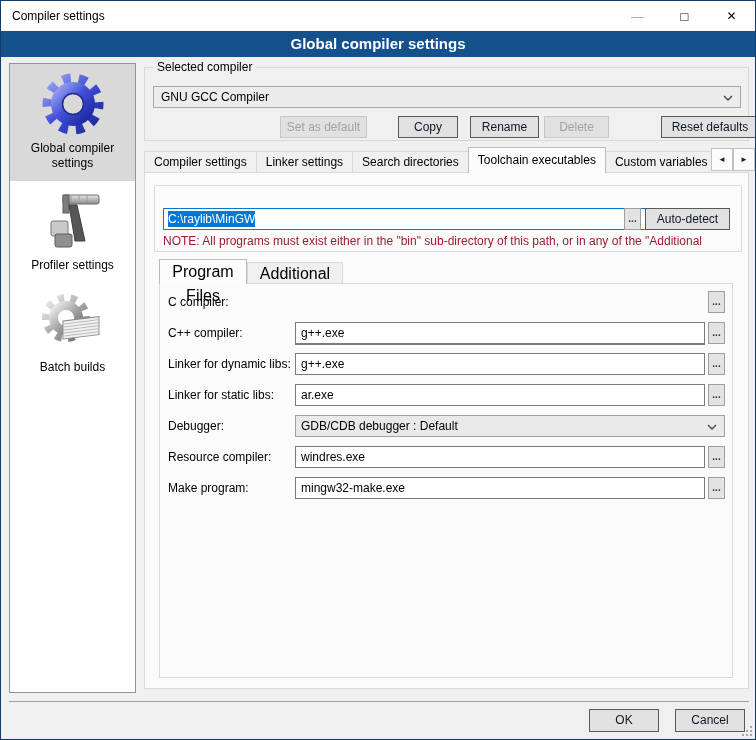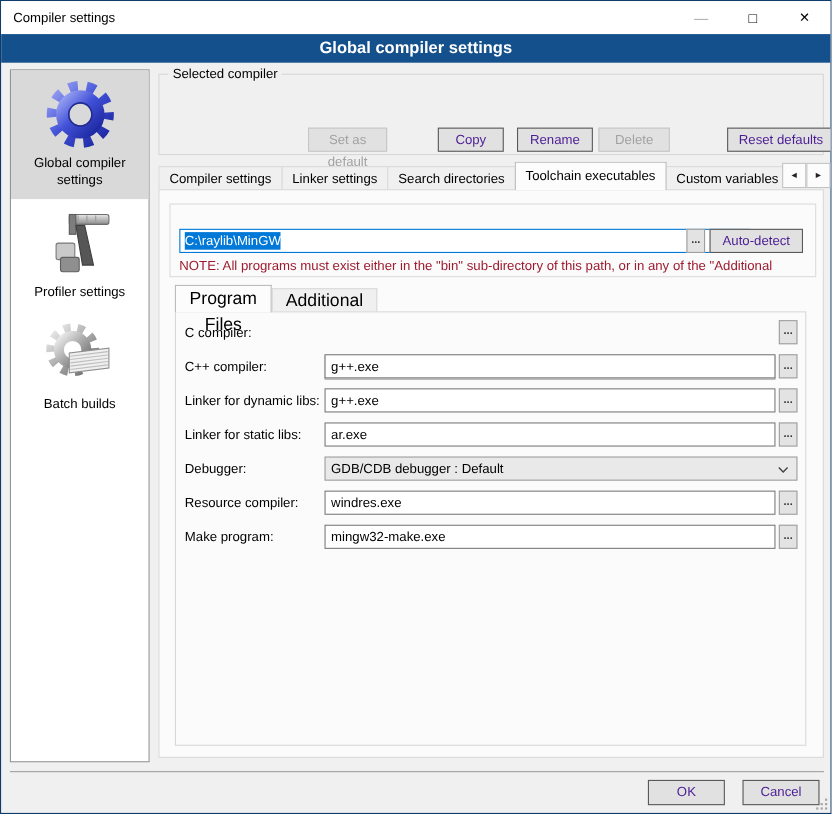--- a/index.html
+++ b/index.html
@@ -38,21 +38,21 @@
   .gb-compiler .gb-legend { background:#f0f0f0; }
 
   .combo { position:absolute; height:22px; background:#ececec; border:1px solid #a8a8a8;
            font-size:12px; line-height:20px; padding:0 24px 0 7px; color:#000;
            white-space:nowrap; overflow:hidden; }
   .combo .chev { position:absolute; right:7px; top:8px; }
 
   .combo-main { left:8px; top:18px; width:588px; }
 
   .btn { position:absolute; height:22px; background:#e1e1e1; border:1px solid #595959;
-         font-size:12px; text-align:center; line-height:20px; color:#4c1d95; }
+         font-size:12px; text-align:center; line-height:20px; color:#0f172a; }
   .btn.disabled { border-color:#c6c6c6; color:#a2a2a2; }
 
   
   .tabstrip { position:absolute; left:143px; top:146px; width:567px; height:26px;
               display:flex; align-items:flex-end; overflow:hidden; }
   .tab { height:22px; line-height:21px; padding:0 9px; font-size:12px; background:#f0f0f0;
          border:1px solid #d9d9d9; border-bottom:none; margin-right:-1px; white-space:nowrap;
          color:#000; flex:none; }
   .tab.active { height:26px; line-height:25px; background:#fcfcfc; border-color:#bcbcbc;
                 position:relative; z-index:3; }
@@ -190,21 +190,27 @@
           <line x1="1" y1="12" x2="35" y2="12" stroke="#bdbdbd"></line>
           <line x1="1" y1="15" x2="35" y2="15" stroke="#bdbdbd"></line>
         </g>
       </svg>
       <span>Batch builds</span>
     </div>
   </div>
 
   <div class="groupbox gb-compiler">
     <span class="gb-legend">Selected compiler</span>
-    <button class="btn disabled" style="left:135px; top:48px; width:72px;">Set as default</button>
+    <div class="combo combo-main">
+      <span>GNU GCC Compiler</span>
+      <svg class="chev" width="10" height="6" viewBox="0 0 10 6">
+        <polyline points="1,1 5,5 9,1" fill="none" stroke="#444" stroke-width="1.3"></polyline>
+      </svg>
+    </div>
+    <button class="btn disabled" style="left:135px; top:48px; width:87px;">Set as default</button>
     <button class="btn" style="left:253px; top:48px; width:60px;">Copy</button>
     <button class="btn" style="left:325px; top:48px; width:69px;">Rename</button>
     <button class="btn disabled" style="left:399px; top:48px; width:65px;">Delete</button>
     <button class="btn" style="left:516px; top:48px; width:98px;">Reset defaults</button>
   </div>
 
   <div class="tabstrip">
     <div class="tab">Compiler settings</div>
     <div class="tab">Linker settings</div>
     <div class="tab">Search directories</div>

